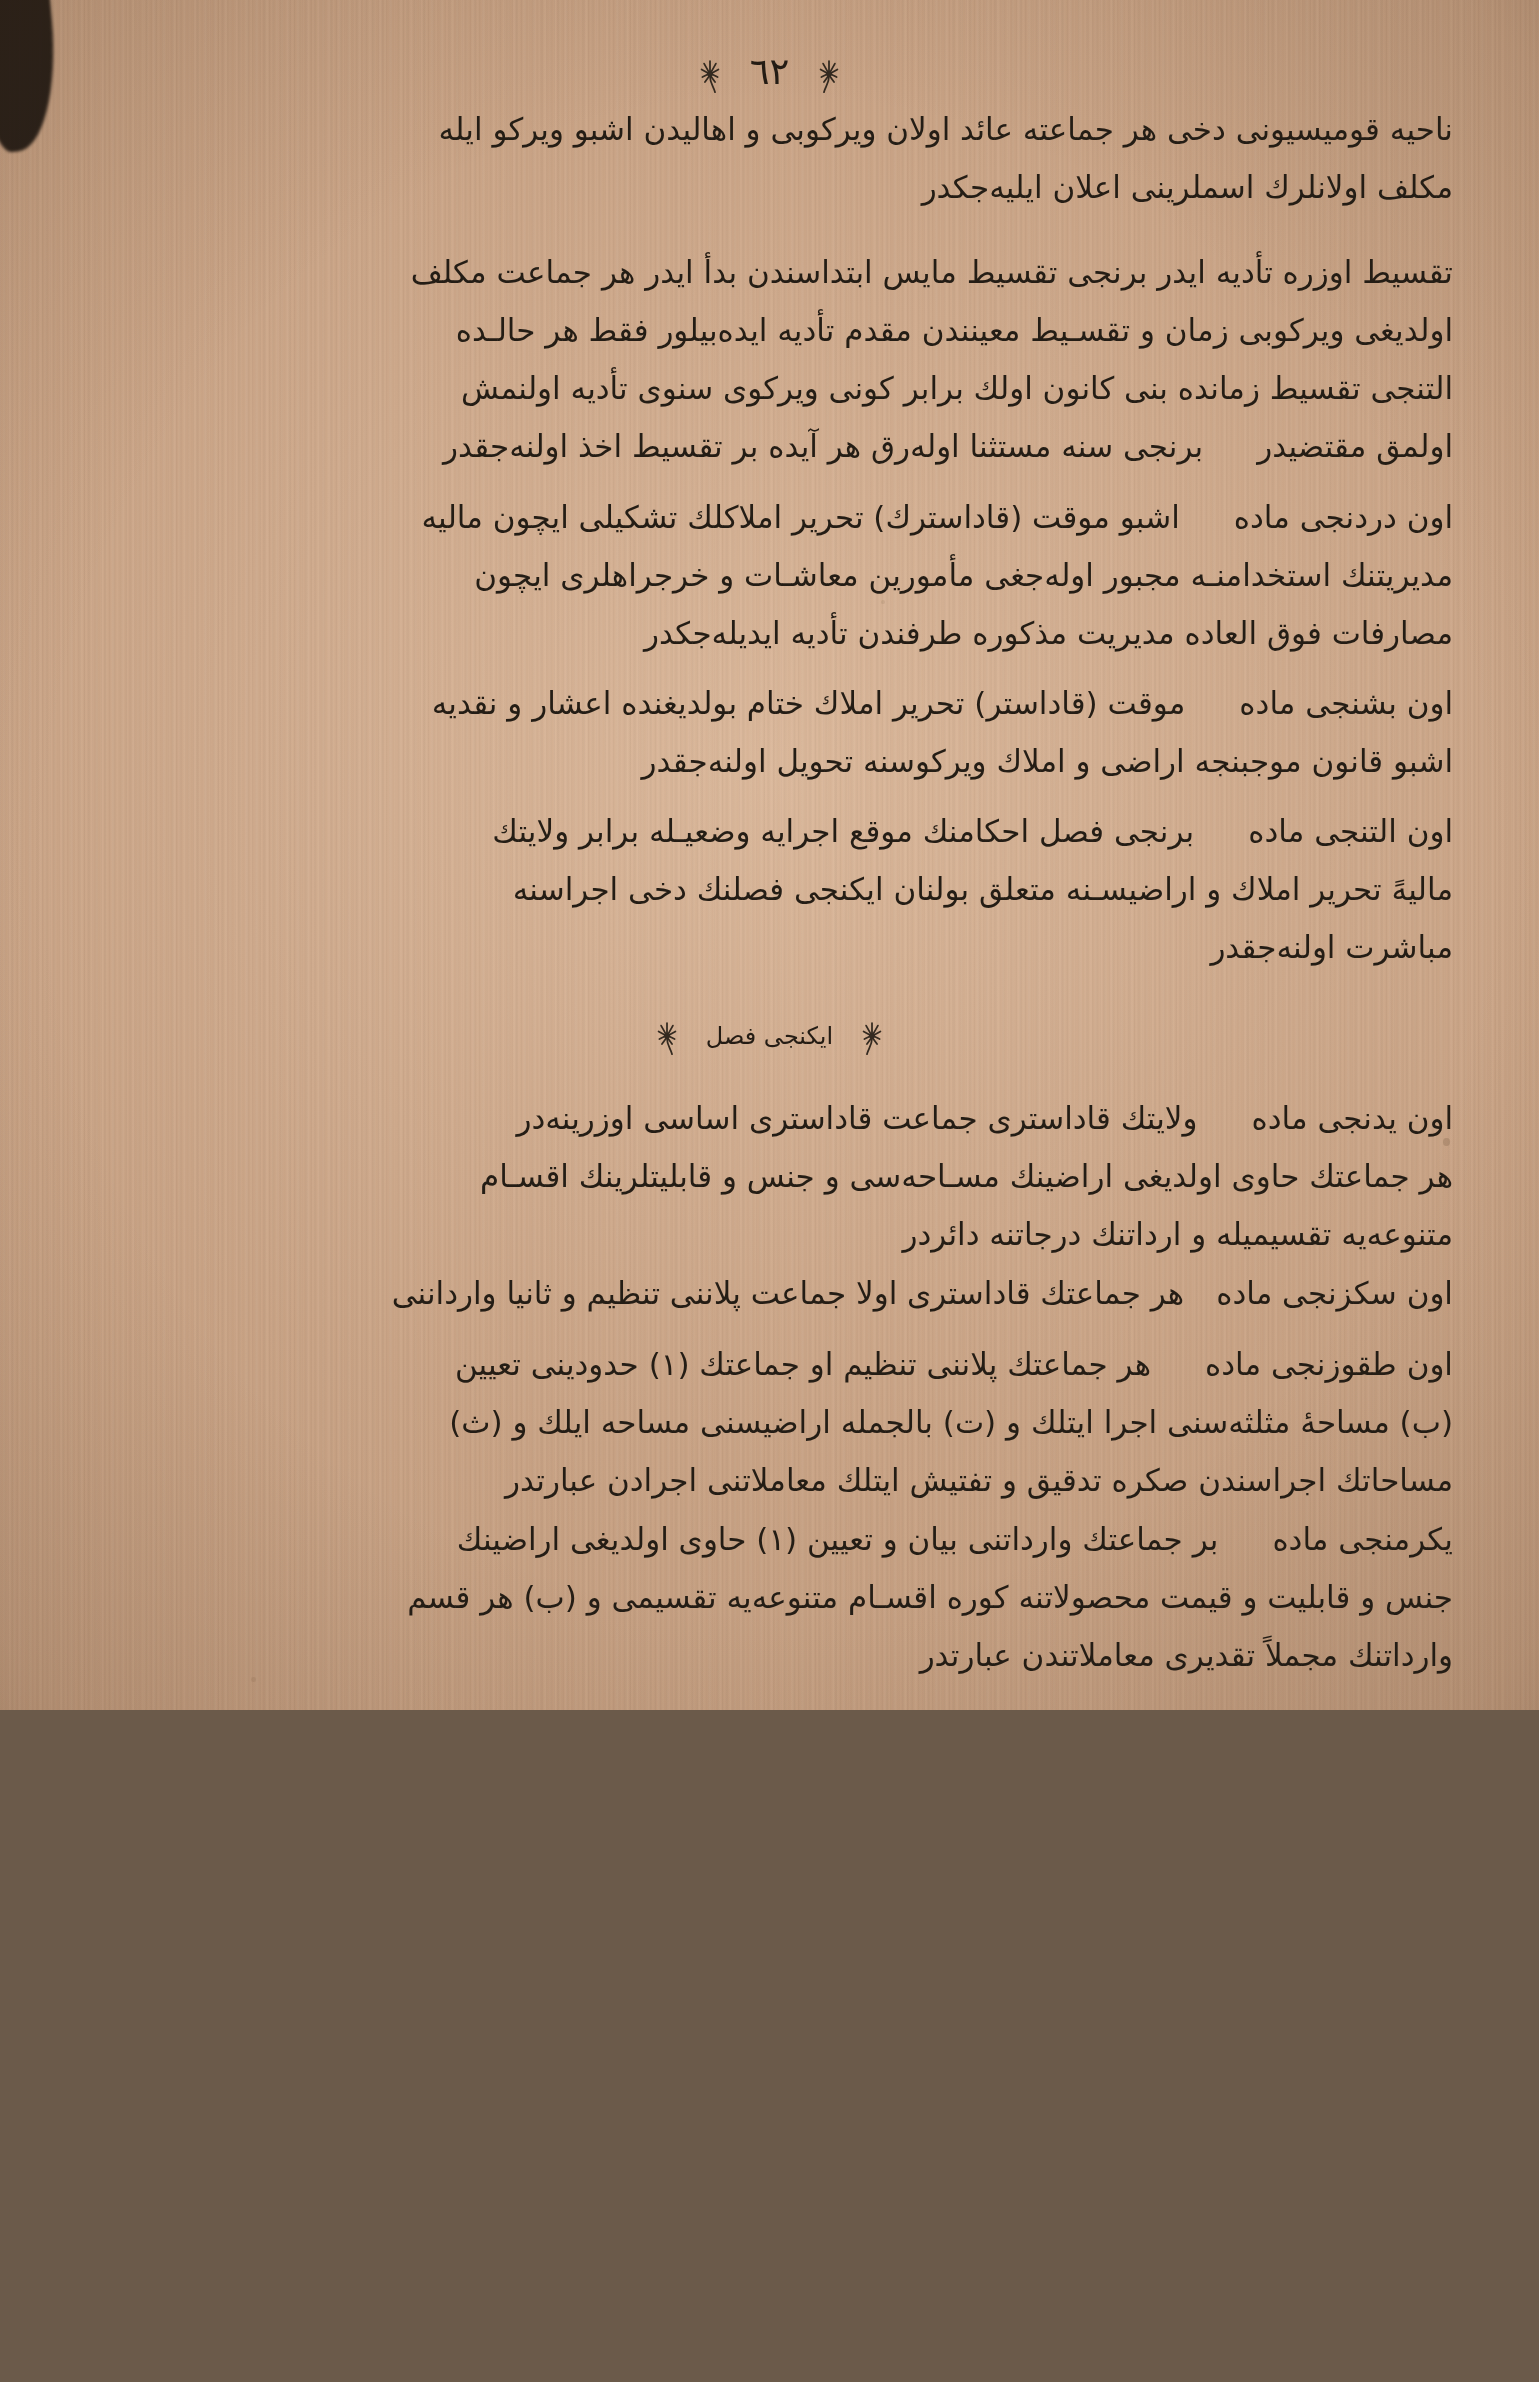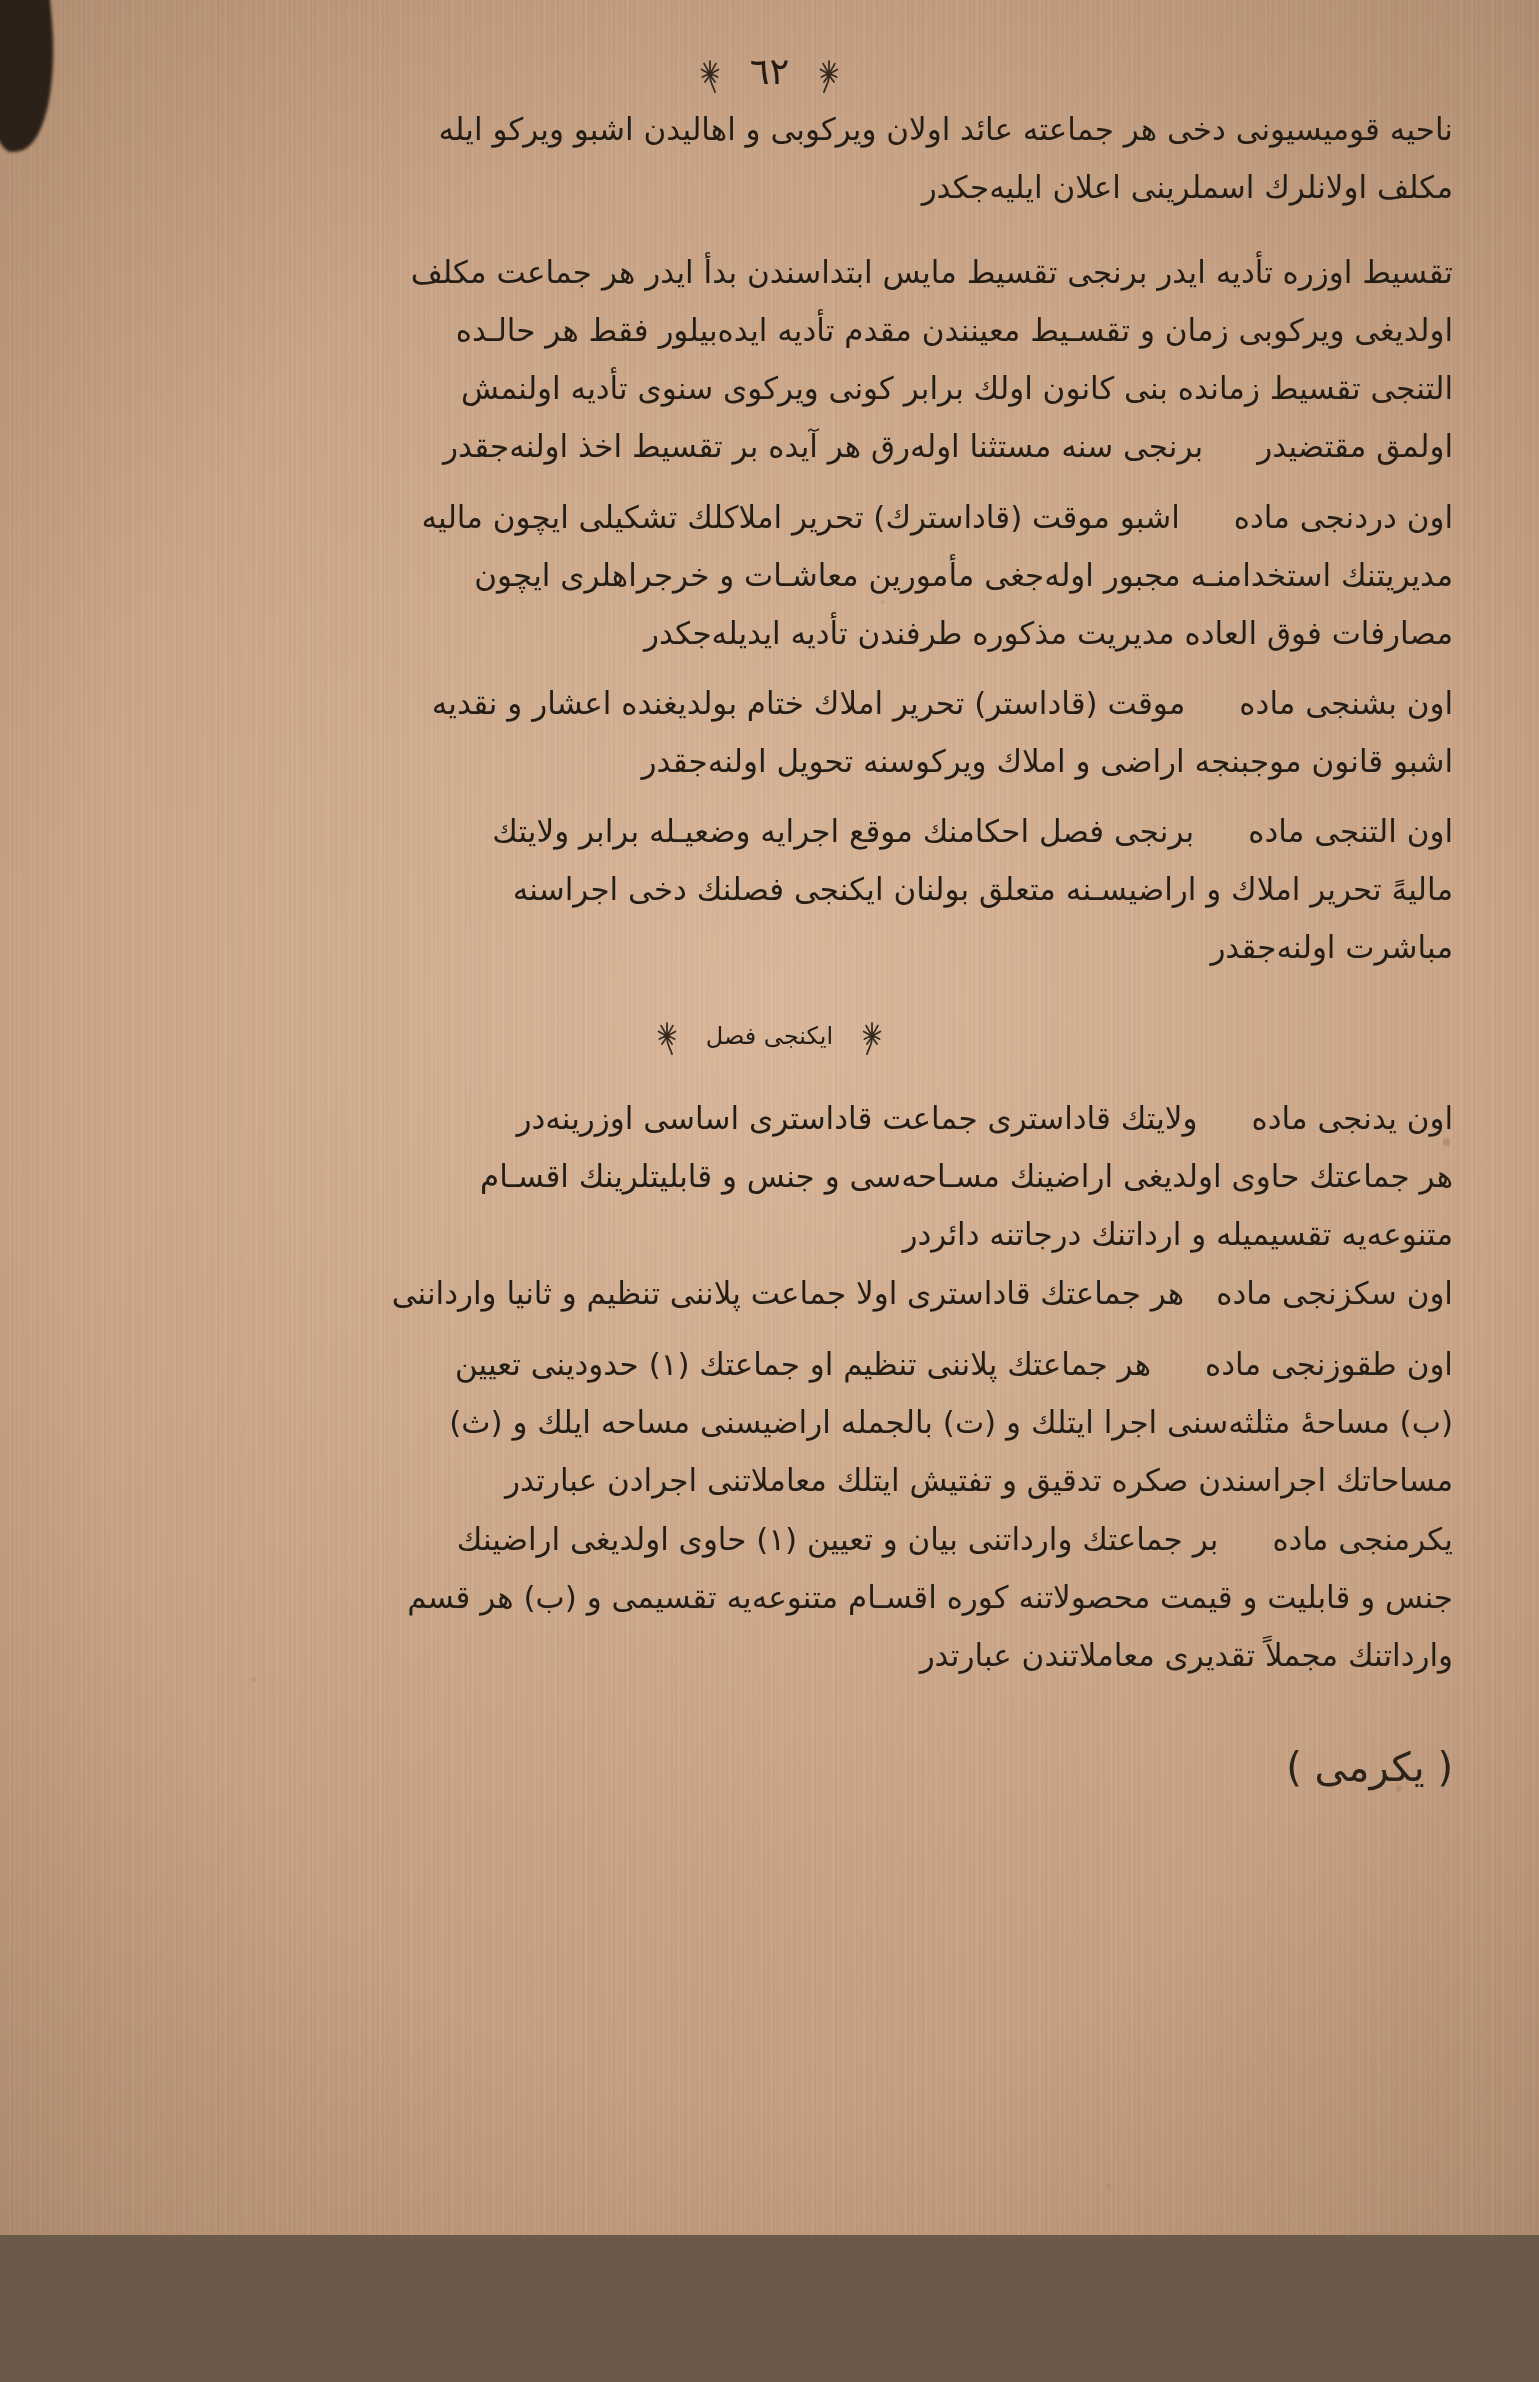--- a/index.html
+++ b/index.html
@@ -5,21 +5,21 @@
 <style>
   html, body {
     margin: 0;
     padding: 0;
     background: #6b5a4a;
   }
 
   .page {
     position: relative;
     width: 1539px;
-    height: 2235px;
+    height: 1710px;
     margin: 0 auto;
     overflow: hidden;
     background-color: #c9a display;
     background-color: #c8a284;
     background-image:
       linear-gradient(90deg,
         rgba(255,255,255,0.05) 0px, rgba(0,0,0,0.03) 1.9px,
         rgba(255,255,255,0.04) 3.7px, rgba(0,0,0,0.02) 6.6px,
         rgba(255,255,255,0.05) 9.4px),
       radial-gradient(ellipse 120% 90% at 50% 45%,

